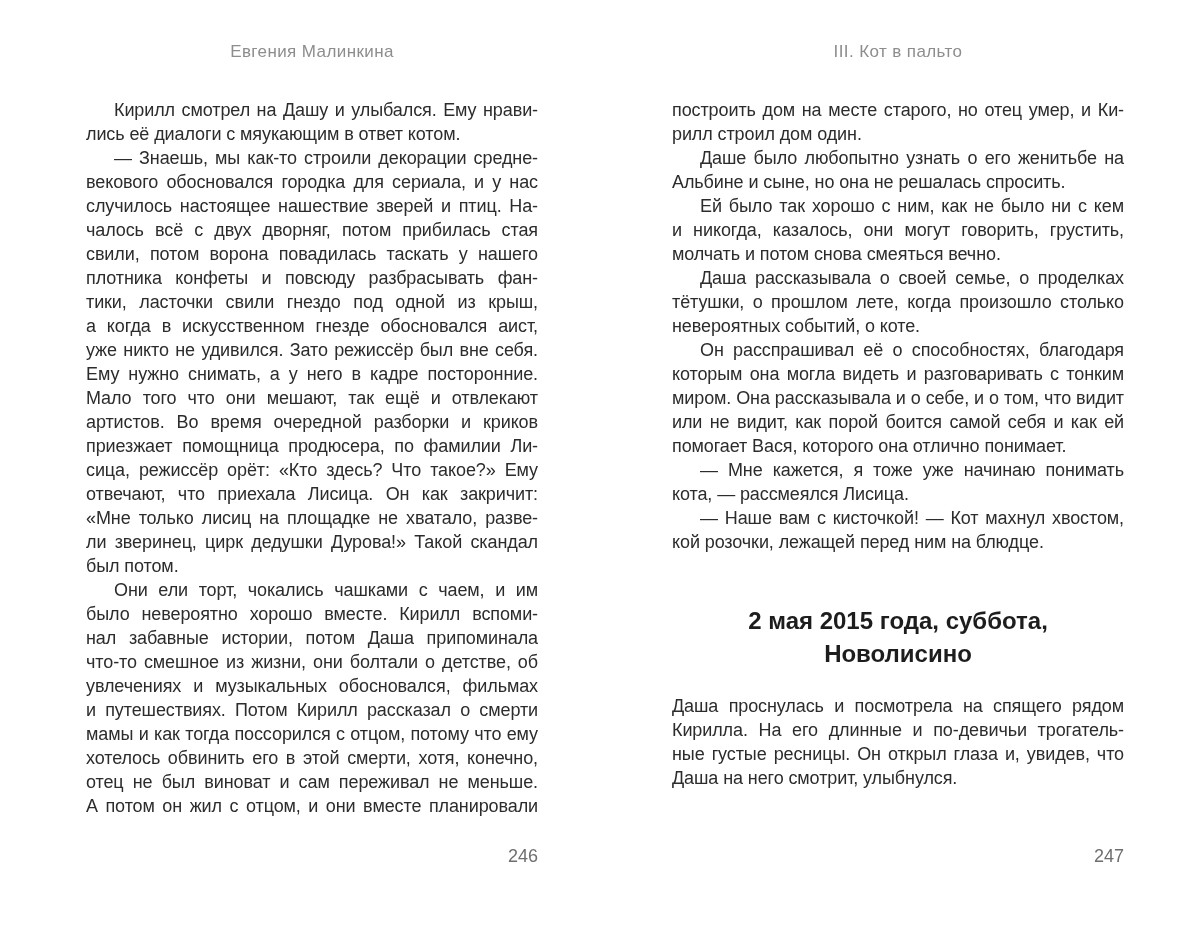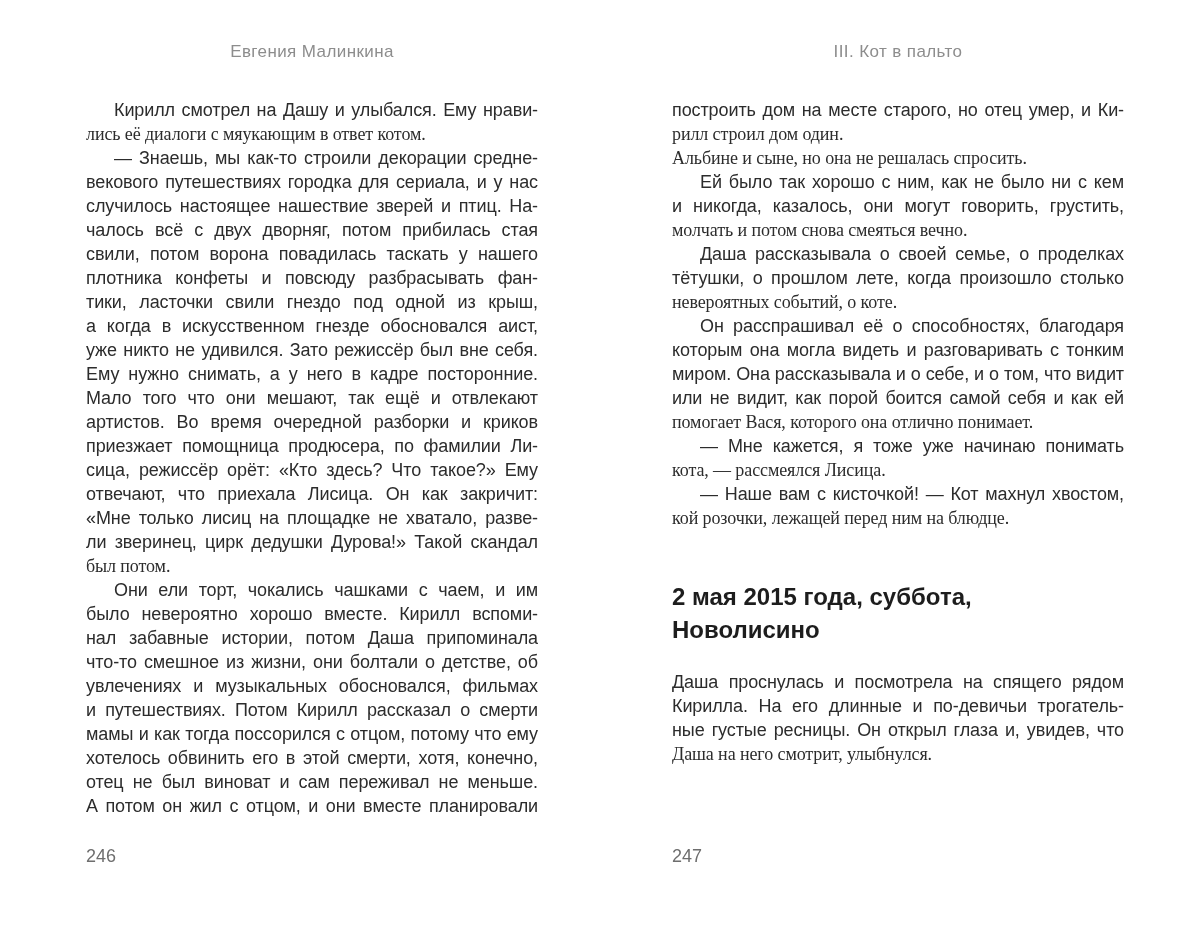--- a/index.html
+++ b/index.html
@@ -37,50 +37,50 @@
     height:24px;line-height:24px;
     text-align:justify;
     -moz-text-align-last:justify;
     text-align-last:justify;
     overflow:hidden;
     white-space:nowrap;
   }
   .line.last{
     -moz-text-align-last:left;
     text-align-last:left;
-    font-family:Liberation Serif, serif;
   }
   .line.indent{text-indent:28px;}
   .section-heading{
     margin-top:50px;
     margin-bottom:24px;
+    text-align:center;
     font-weight:bold;
     font-size:24px;line-height:33px;
     color:var(--heading-text);
     letter-spacing:0;
   }
   .page-number{
     position:absolute;top:845px;left:0;width:100%;
-    text-align:left;
+    text-align:right;
     font-size:18px;line-height:22px;
     color:var(--page-number);
   }
 </style>
 </head>
 <body>
 
 <div class="spread">
 
   <div class="page left">
     <div class="running-head">Евгения Малинкина</div>
     <div class="body-text" id="left-body">
         <div class="line indent">Кирилл смотрел на Дашу и улыбался. Ему нрави-</div>
         <div class="line last">лись её диалоги с мяукающим в ответ котом.</div>
         <div class="line indent">— Знаешь, мы как-то строили декорации средне-</div>
-        <div class="line">векового путешествиях городка для сериала, и у нас</div>
+        <div class="line">векового обосновался городка для сериала, и у нас</div>
         <div class="line">случилось настоящее нашествие зверей и птиц. На-</div>
         <div class="line">чалось всё с двух дворняг, потом прибилась стая</div>
         <div class="line">свили, потом ворона повадилась таскать у нашего</div>
         <div class="line">плотника конфеты и повсюду разбрасывать фан-</div>
         <div class="line">тики, ласточки свили гнездо под одной из крыш,</div>
         <div class="line">а когда в искусственном гнезде обосновался аист,</div>
         <div class="line">уже никто не удивился. Зато режиссёр был вне себя.</div>
         <div class="line">Ему нужно снимать, а у него в кадре посторонние.</div>
         <div class="line">Мало того что они мешают, так ещё и отвлекают</div>
         <div class="line">артистов. Во время очередной разборки и криков</div>
@@ -103,20 +103,21 @@
       </div>
     <div class="page-number">246</div>
   </div>
 
   <div class="page right">
     <div class="running-head">III. Кот в пальто</div>
     <div class="body-text">
       <div id="right-body-pre">
           <div class="line">построить дом на месте старого, но отец умер, и Ки-</div>
           <div class="line last">рилл строил дом один.</div>
+          <div class="line indent">Даше было любопытно узнать о его женитьбе на</div>
           <div class="line last">Альбине и сыне, но она не решалась спросить.</div>
           <div class="line indent">Ей было так хорошо с ним, как не было ни с кем</div>
           <div class="line">и никогда, казалось, они могут говорить, грустить,</div>
           <div class="line last">молчать и потом снова смеяться вечно.</div>
           <div class="line indent">Даша рассказывала о своей семье, о проделках</div>
           <div class="line">тётушки, о прошлом лете, когда произошло столько</div>
           <div class="line last">невероятных событий, о коте.</div>
           <div class="line indent">Он расспрашивал её о способностях, благодаря</div>
           <div class="line">которым она могла видеть и разговаривать с тонким</div>
           <div class="line">миром. Она рассказывала и о себе, и о том, что видит</div>

